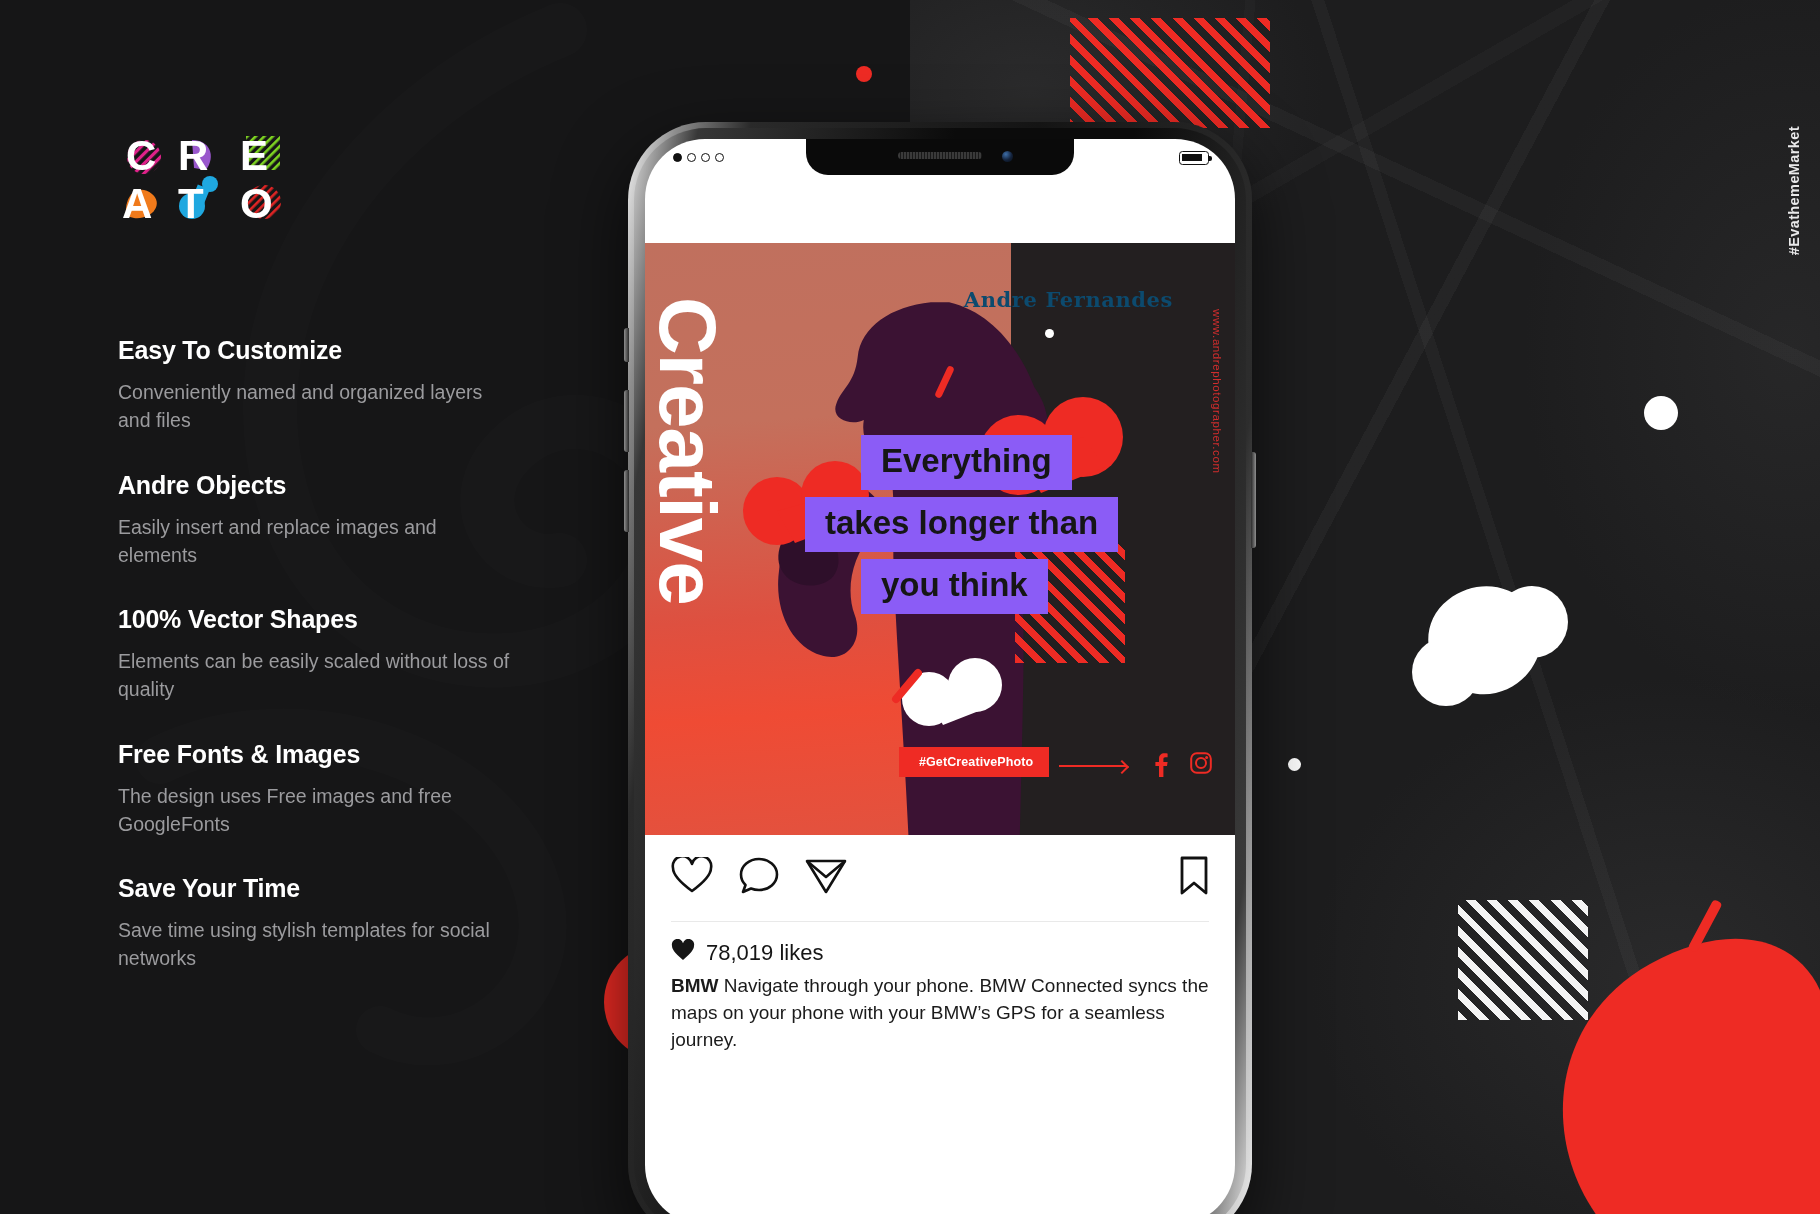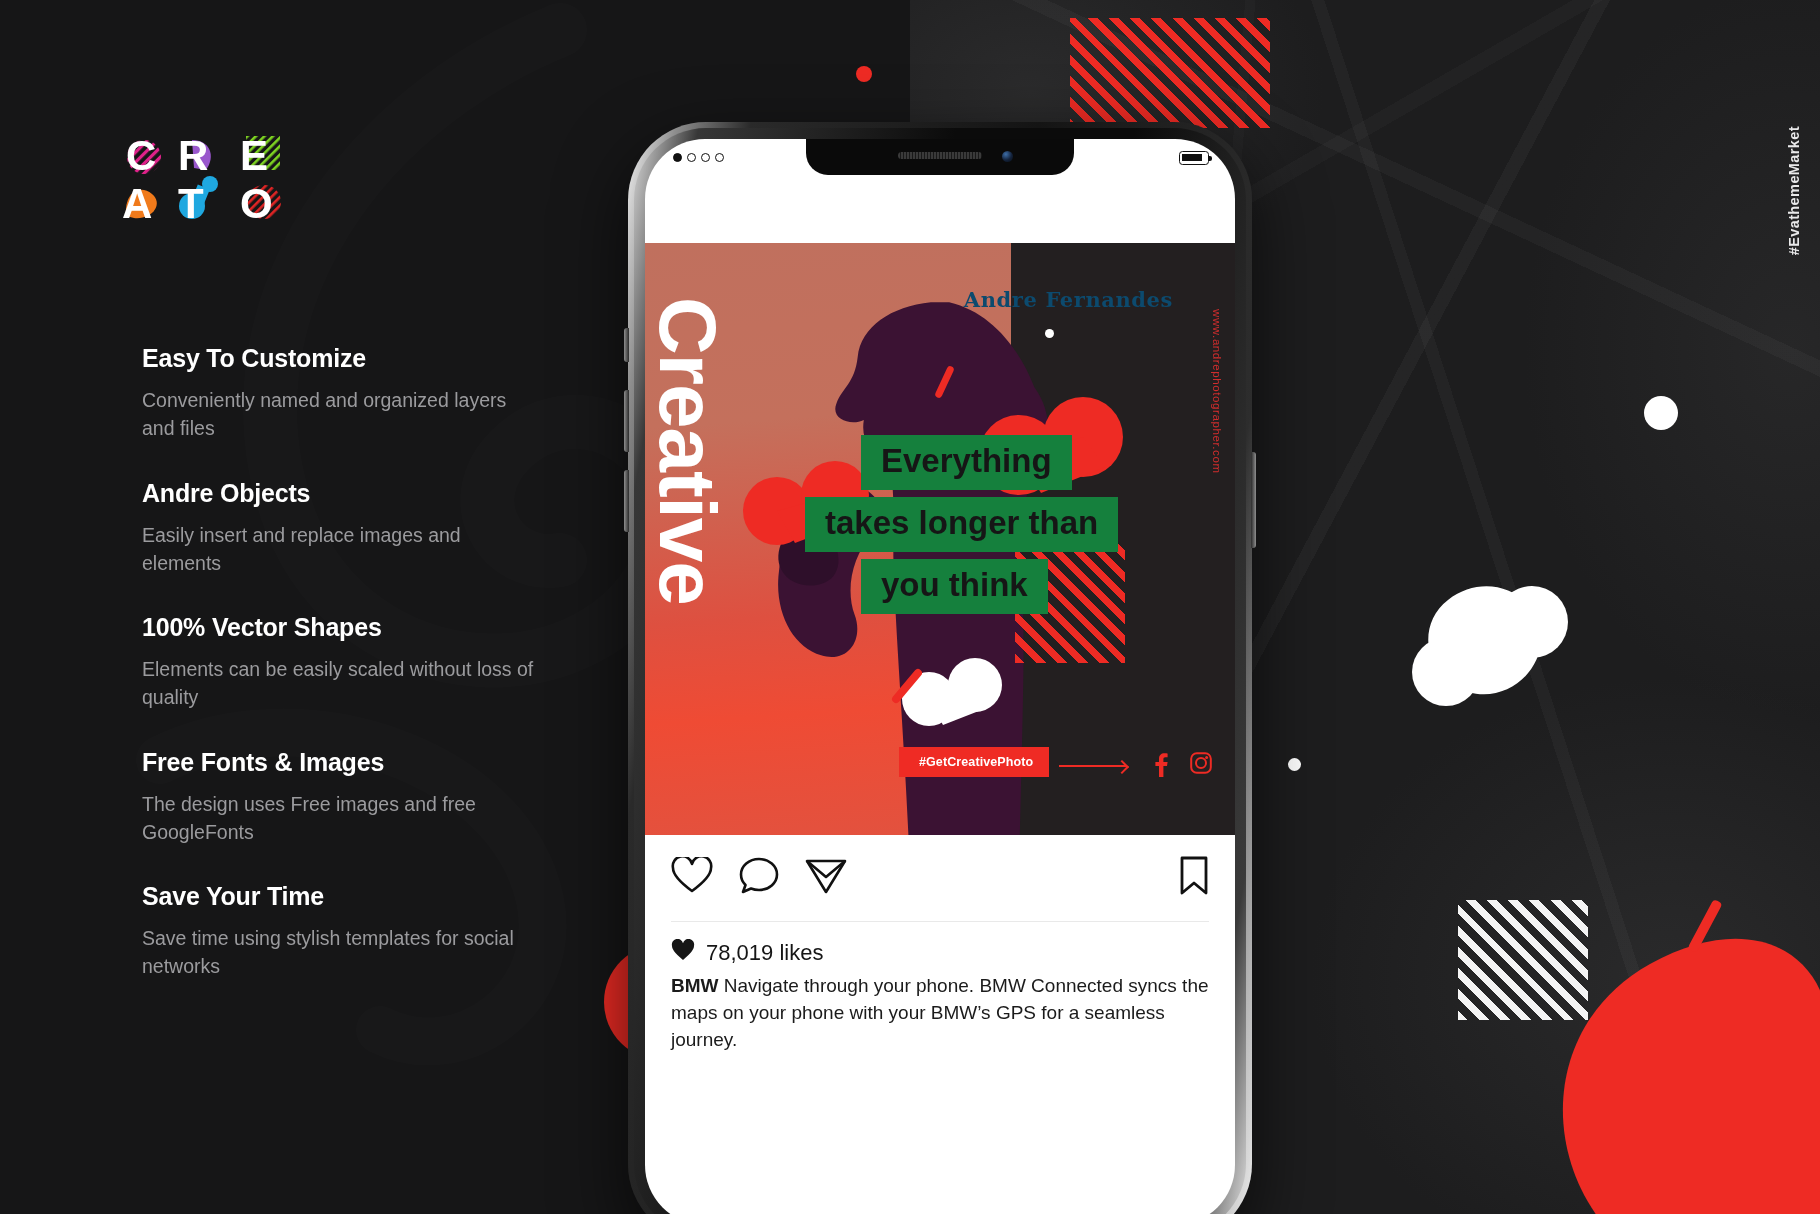--- a/index.html
+++ b/index.html
@@ -25,21 +25,21 @@
       linear-gradient(118deg, transparent 0 44%, rgba(255,255,255,.035) 44% 45%, transparent 45%),
       linear-gradient(72deg, transparent 0 61%, rgba(255,255,255,.03) 61% 62%, transparent 62%),
       linear-gradient(150deg, transparent 0 22%, rgba(255,255,255,.025) 22% 23%, transparent 23%),
       linear-gradient(25deg, transparent 0 77%, rgba(255,255,255,.03) 77% 78%, transparent 78%),
       linear-gradient(95deg, transparent 0 33%, rgba(255,255,255,.02) 33% 34%, transparent 34%);
   }
   .ghost-swirl { position:absolute; left:40px; top:0px; width:780px; height:1100px; opacity:.35; }
 
   
   .logo-wrap { position:absolute; left:118px; top:128px; width:200px; height:92px; }
-  .features { position:absolute; left:118px; top:344px; width:400px;margin-left:24px; }
+  .features { position:absolute; left:118px; top:336px; width:400px; }
   .feature { margin-bottom:36px; }
   .feature h3 { color:#ffffff; font-size:25px; font-weight:bold; letter-spacing:-0.2px; margin-bottom:13px; }
   .feature p  { color:#9b9b9e; font-size:19.5px; line-height:1.45; font-weight:400; }
 
   
   .vtag {
     position:absolute; right:18px; top:126px;
     color:#e9e9ea; font-size:14.5px; font-weight:bold; letter-spacing:.4px;
     writing-mode:vertical-rl; transform:rotate(180deg); white-space:nowrap;
   }
@@ -100,21 +100,21 @@
   .creative-word {
     position:absolute; left:10px; top:54px;
     writing-mode:vertical-rl; font-size:80px; font-weight:bold; color:#fff;
     letter-spacing:-1px; line-height:.8; font-family:"Liberation Sans", sans-serif;
   }
   .author { position:absolute; right:62px; top:44px; color:#0c4a6e; font-size:21px;
             font-family:"DejaVu Serif", serif; font-weight:bold; letter-spacing:.6px; }
   .posturl { position:absolute; right:12px; top:66px; color:#cf2d2d; font-size:11.5px;
              writing-mode:vertical-rl; letter-spacing:.6px; font-weight:500; }
   .quote { position:absolute; left:0; top:0; width:100%; }
-  .qline { background:#15803d; color:#161616; font-size:33px; font-weight:bold; display:inline-block;
+  .qline { background:#8b5cf6; color:#161616; font-size:33px; font-weight:bold; display:inline-block;
            padding:8px 20px 10px; line-height:1.12; white-space:nowrap; }
   .hashbadge { position:absolute; background:#ef2b24; color:#fff; font-size:12.5px; font-weight:bold;
                padding:8px 16px; letter-spacing:.1px; }
   .arrowline { position:absolute; height:2px; background:#ef2b24; }
   .arrowline:after{ content:""; position:absolute; right:0; top:-3px; width:8px; height:8px;
                     border-top:2px solid #ef2b24; border-right:2px solid #ef2b24; transform:rotate(45deg); }
 
   .ig-actions { position:absolute; left:0; top:696px; width:100%; height:86px; background:#fff;
                 display:flex; align-items:center; padding:0 26px; gap:26px; z-index:4; }
   .ig-actions .spacer { flex:1; }

